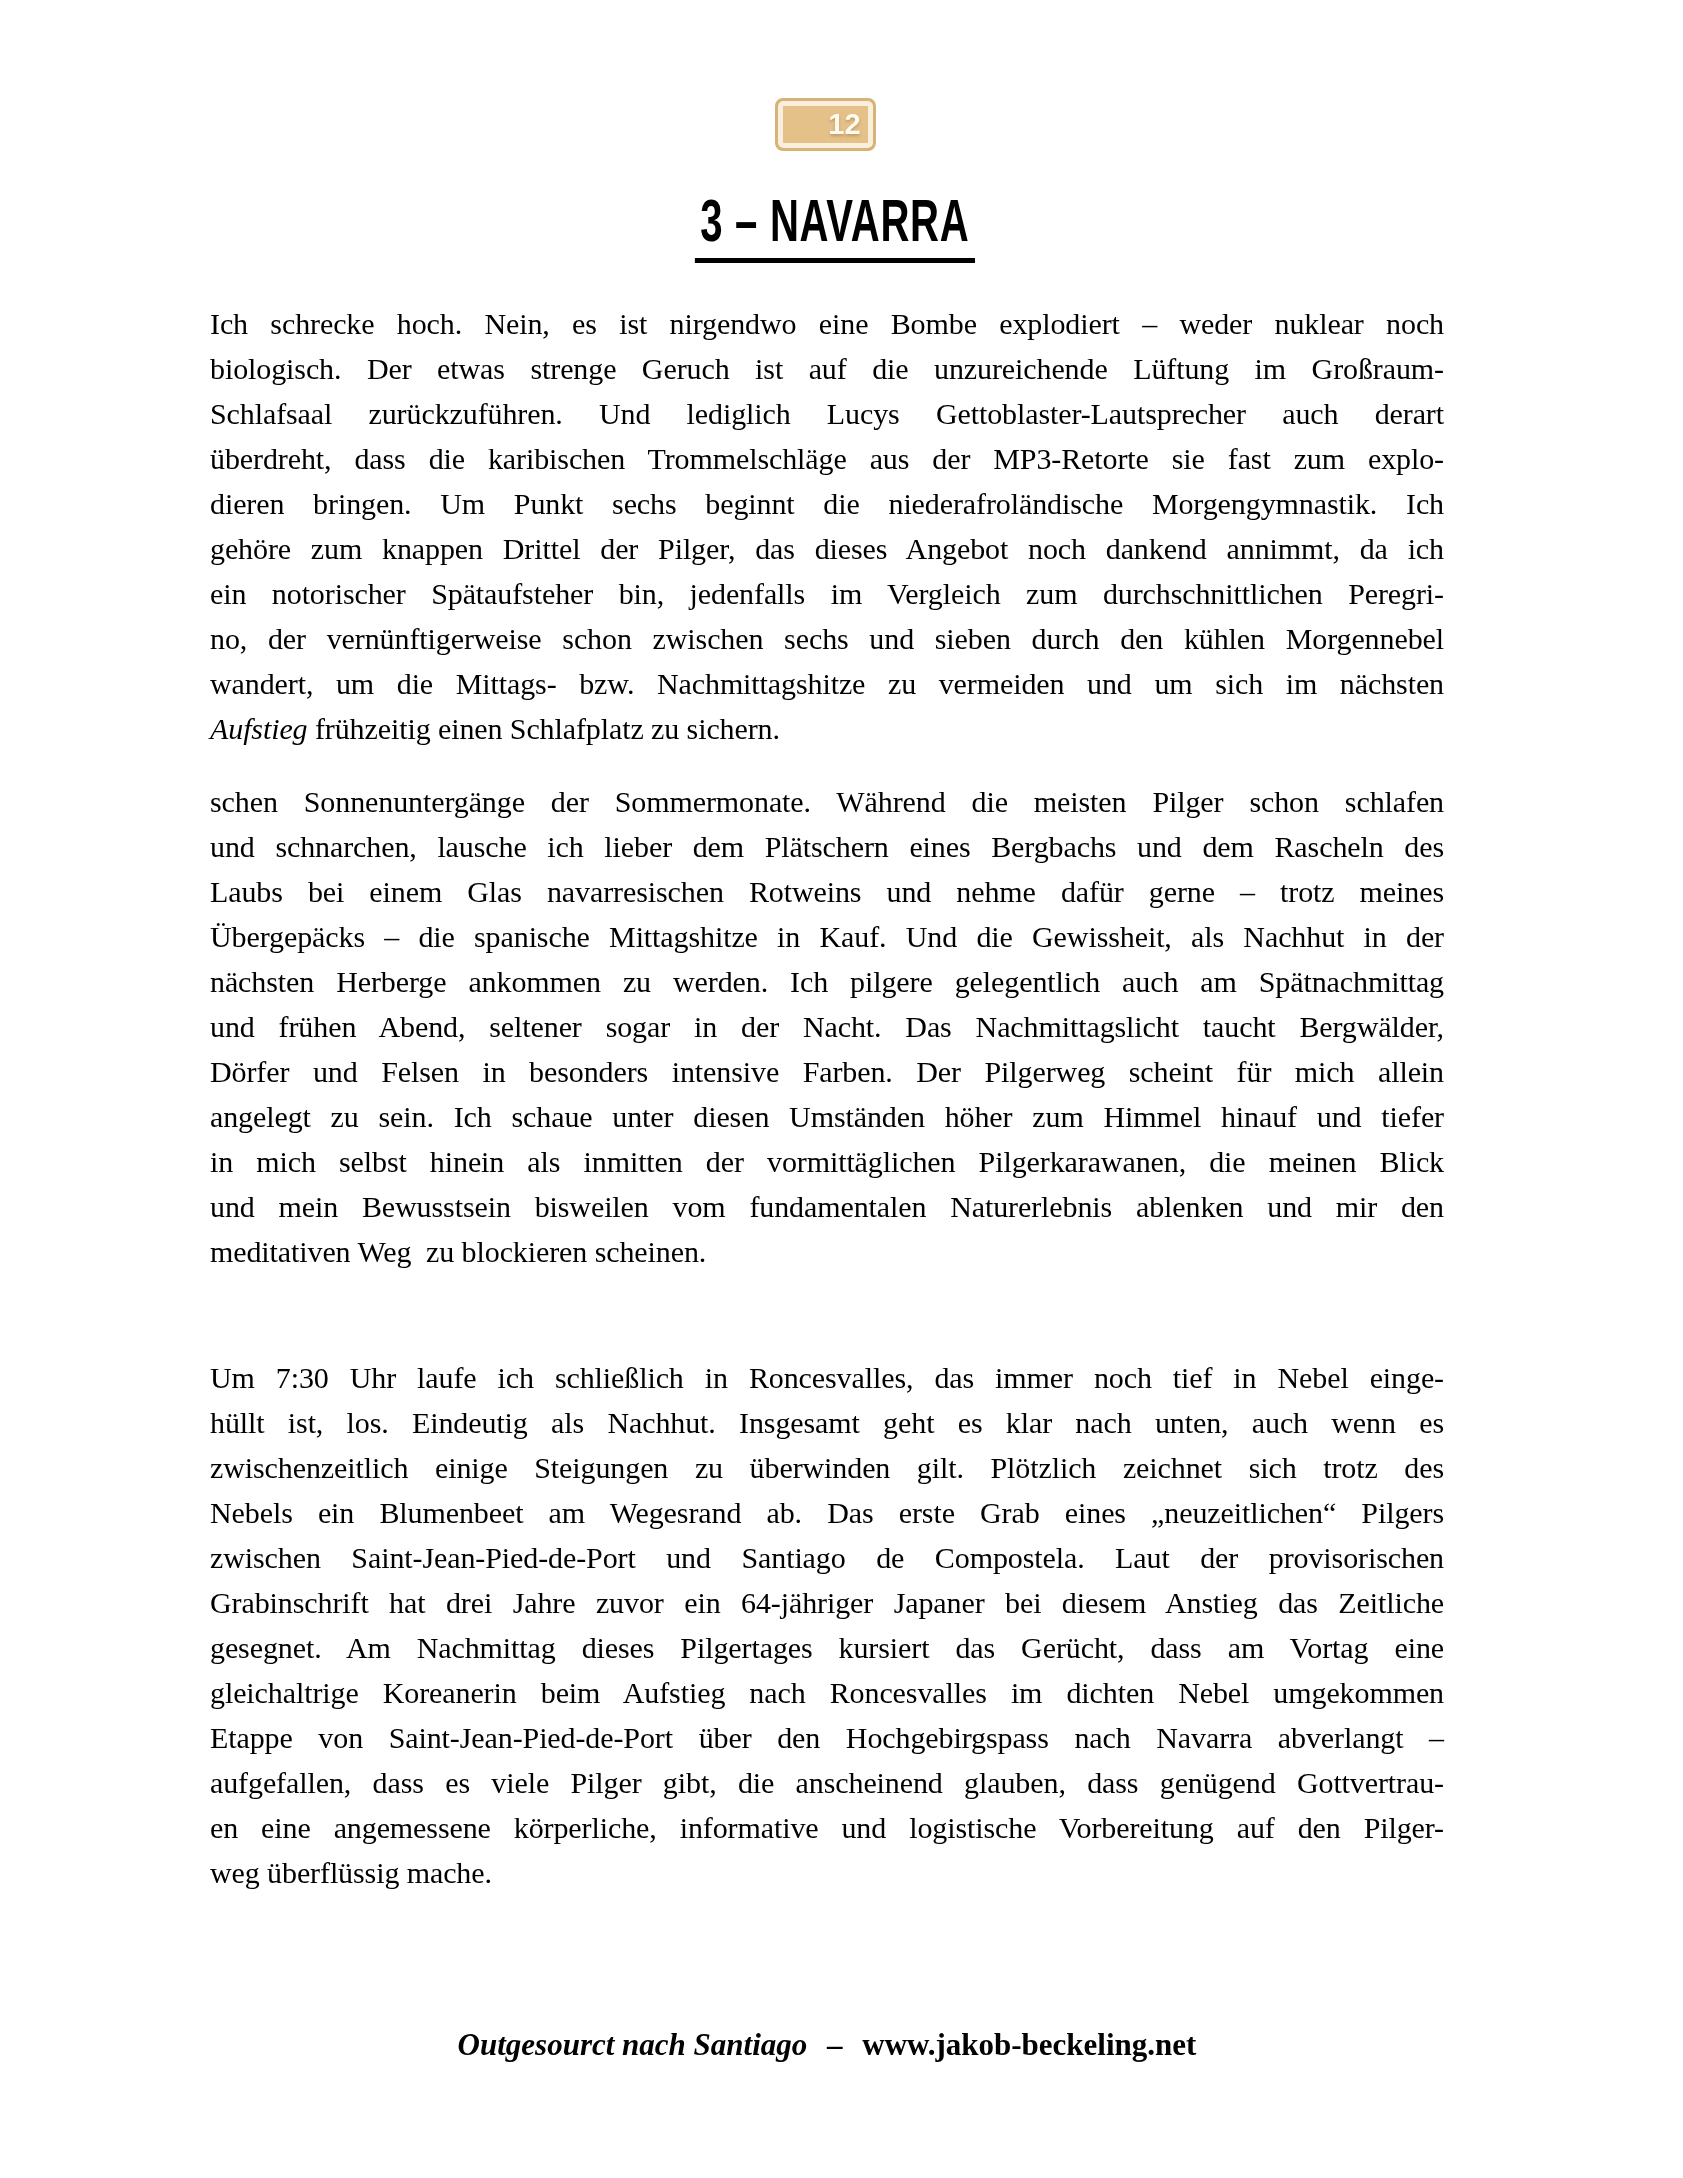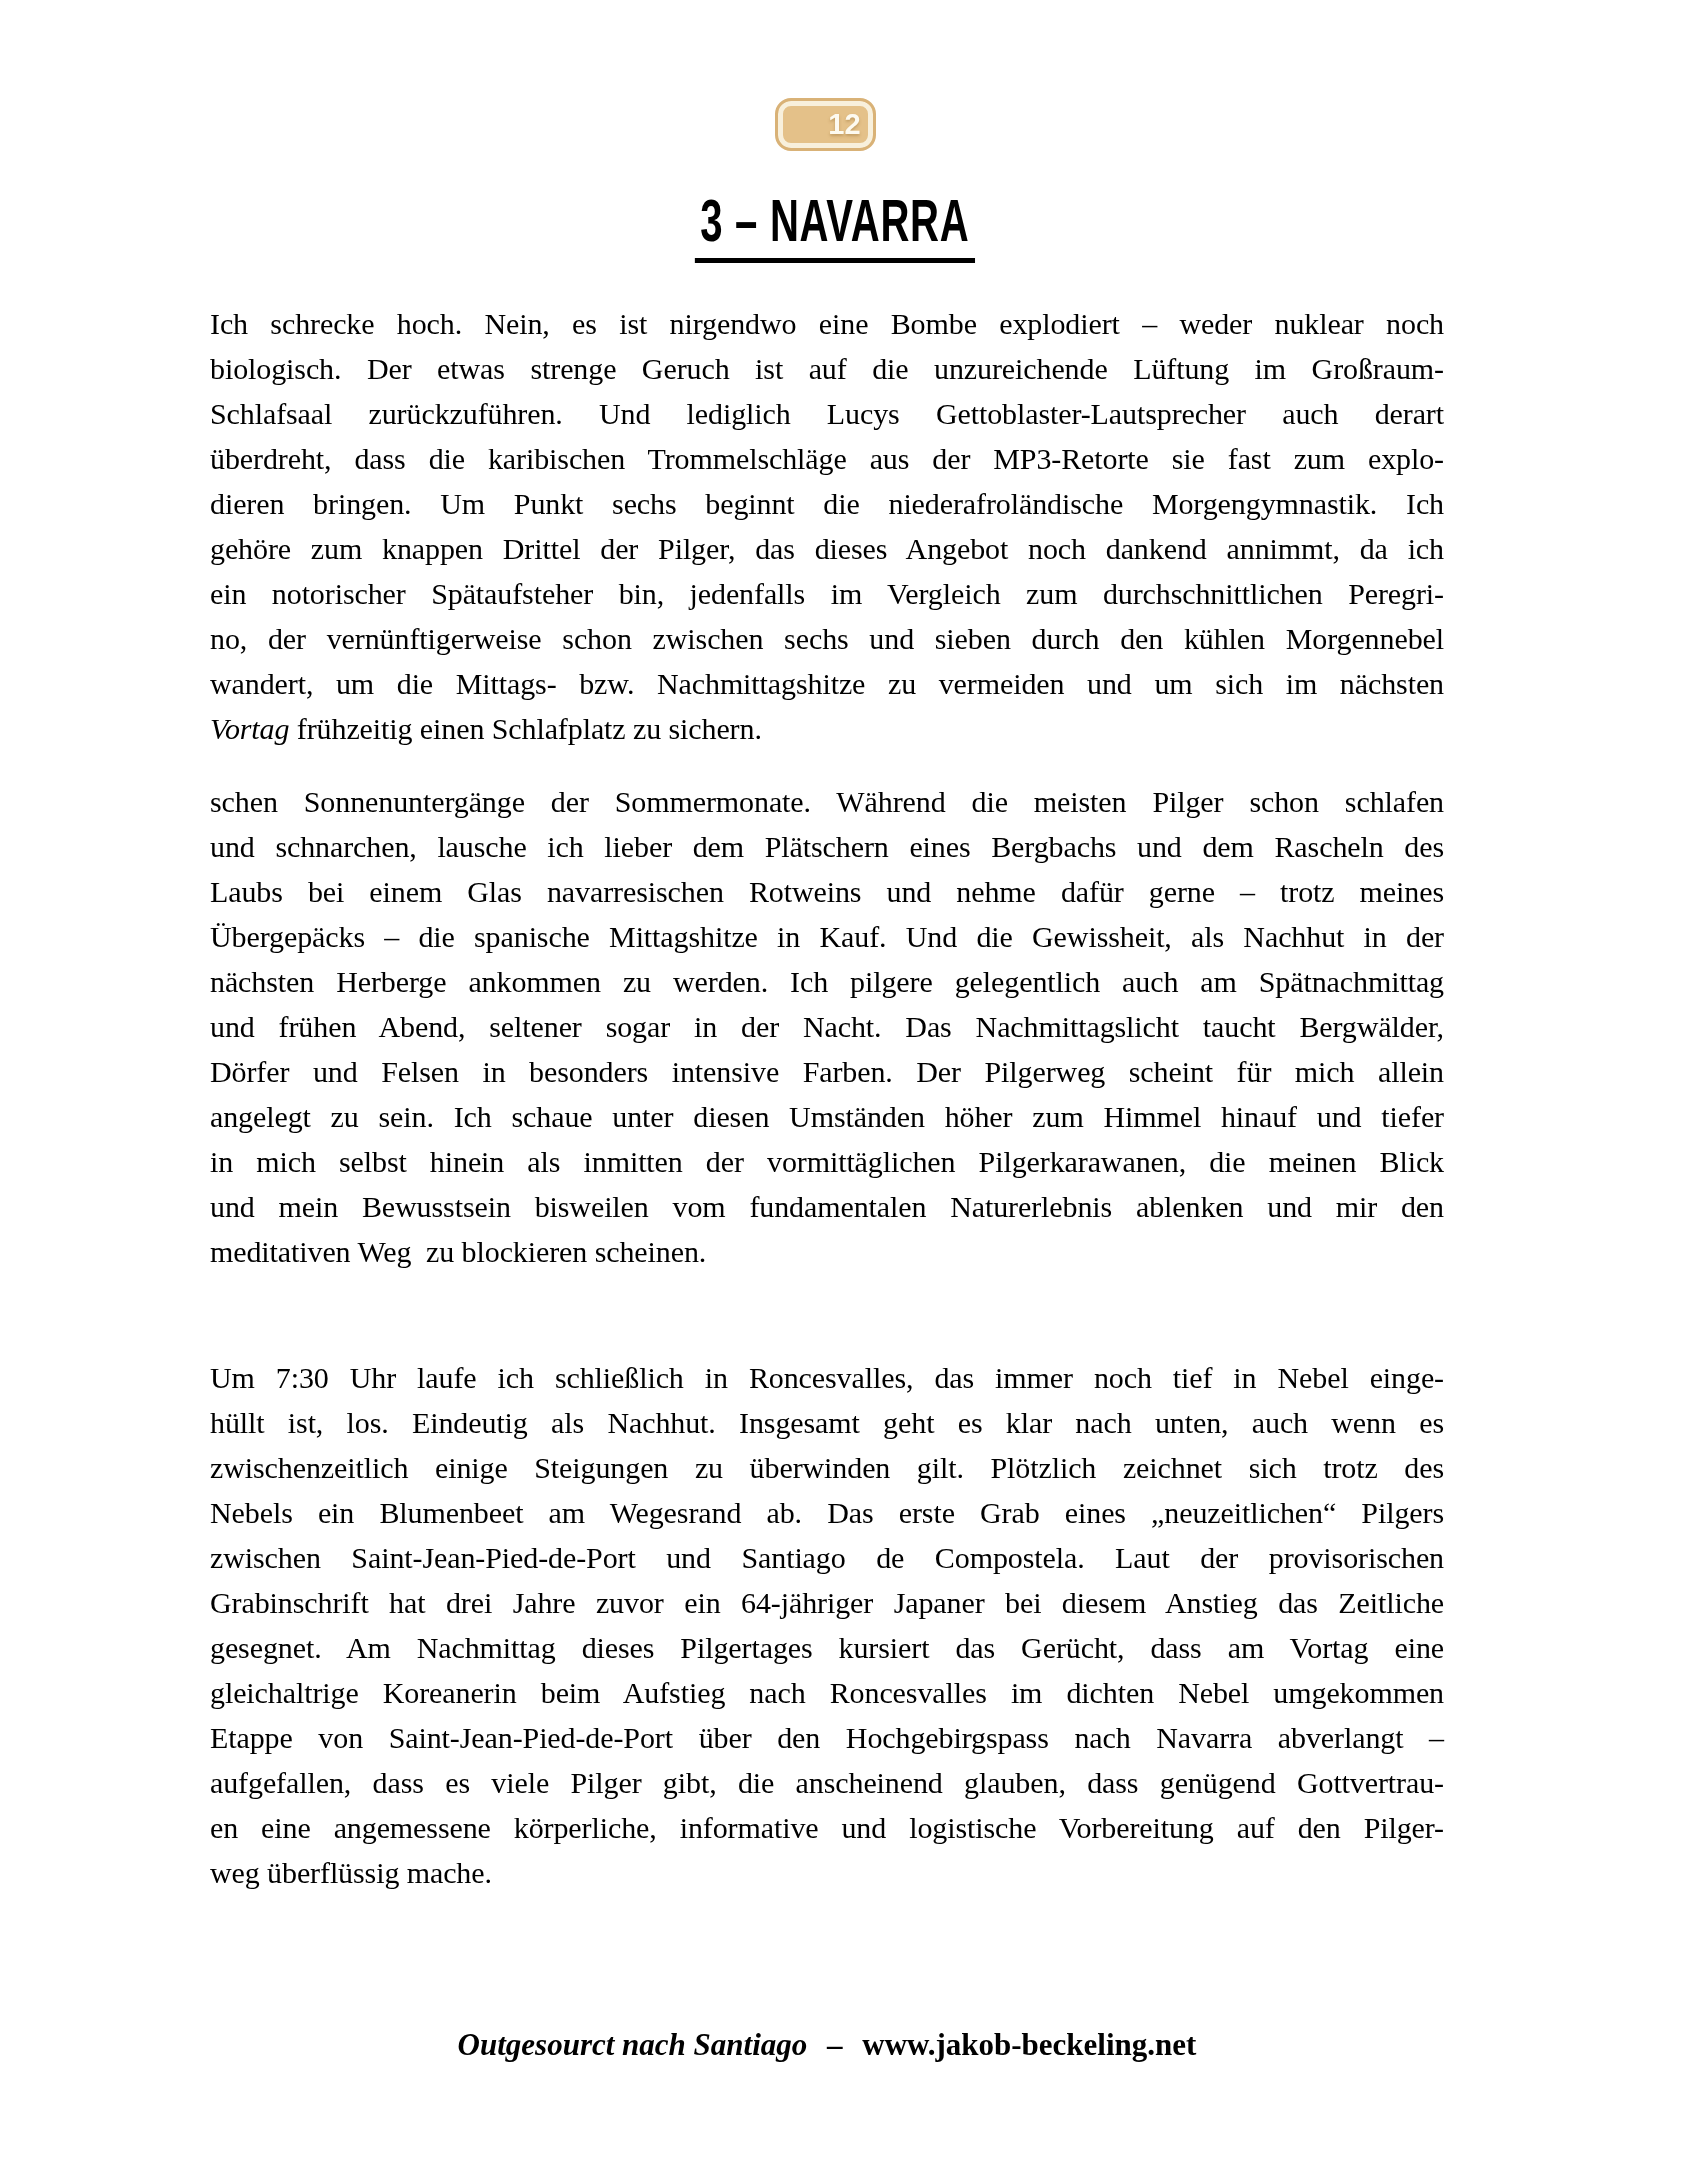--- a/index.html
+++ b/index.html
@@ -19,21 +19,21 @@
 
   
   .page-badge {
     position: absolute;
     left: 775px;
     top: 98px;
     width: 101px;
     height: 53px;
     background: #e4c189;
     border: 3px solid #d9b277;
-    border-radius: 16px;
+    border-radius: 8px;
     box-shadow: inset 0 0 0 5px #f8f0dc;
     display: flex;
     align-items: center;
     justify-content: center;
     box-sizing: border-box;
     padding-left: 38px;
   }
   .page-num {
     font-family: "Liberation Sans", sans-serif;
     font-weight: bold;
@@ -119,21 +119,21 @@
       <div class="para para-0">
         <div class="line"><span class="b">Ich schrecke hoch.</span><span> Nein, es ist nirgendwo eine Bombe explodiert – weder nuklear noch</span></div>
         <div class="line">biologisch. Der etwas strenge Geruch ist auf die unzureichende Lüftung im Großraum-</div>
         <div class="line">Schlafsaal zurückzuführen. Und lediglich Lucys Gettoblaster-Lautsprecher auch derart</div>
         <div class="line">überdreht, dass die karibischen Trommelschläge aus der MP3-Retorte sie fast zum explo-</div>
         <div class="line">dieren bringen. Um Punkt sechs beginnt die niederafroländische Morgengymnastik. Ich</div>
         <div class="line">gehöre zum knappen Drittel der Pilger, das dieses Angebot noch dankend annimmt, da ich</div>
         <div class="line">ein notorischer Spätaufsteher bin, jedenfalls im Vergleich zum durchschnittlichen Peregri-</div>
         <div class="line">no, der vernünftigerweise schon zwischen sechs und sieben durch den kühlen Morgennebel</div>
         <div class="line">wandert, um die Mittags- bzw. Nachmittagshitze zu vermeiden und um sich im nächsten</div>
-        <div class="line last"><span class="i">Vortag</span><span> frühzeitig einen Schlafplatz zu sichern.</span></div>
+        <div class="line last"><span class="i">Aufstieg</span><span> frühzeitig einen Schlafplatz zu sichern.</span></div>
       </div>
       <div class="para para-1">
         <div class="line">schen Sonnenuntergänge der Sommermonate. Während die meisten Pilger schon schlafen</div>
         <div class="line">und schnarchen, lausche ich lieber dem Plätschern eines Bergbachs und dem Rascheln des</div>
         <div class="line">Laubs bei einem Glas navarresischen Rotweins und nehme dafür gerne – trotz meines</div>
         <div class="line">Übergepäcks – die spanische Mittagshitze in Kauf. Und die Gewissheit, als Nachhut in der</div>
         <div class="line">nächsten Herberge ankommen zu werden. Ich pilgere gelegentlich auch am Spätnachmittag</div>
         <div class="line">und frühen Abend, seltener sogar in der Nacht. Das Nachmittagslicht taucht Bergwälder,</div>
         <div class="line">Dörfer und Felsen in besonders intensive Farben. Der Pilgerweg scheint für mich allein</div>
         <div class="line">angelegt zu sein. Ich schaue unter diesen Umständen höher zum Himmel hinauf und tiefer</div>

